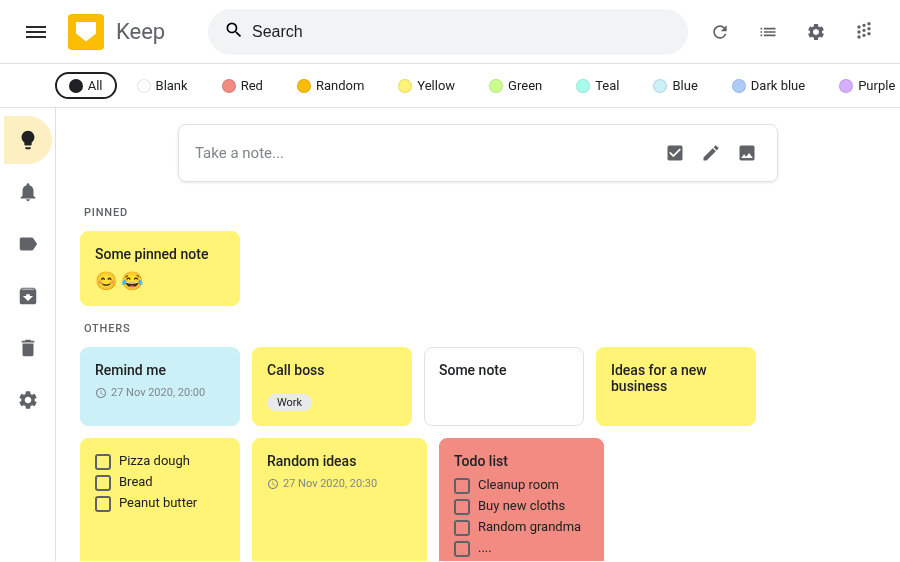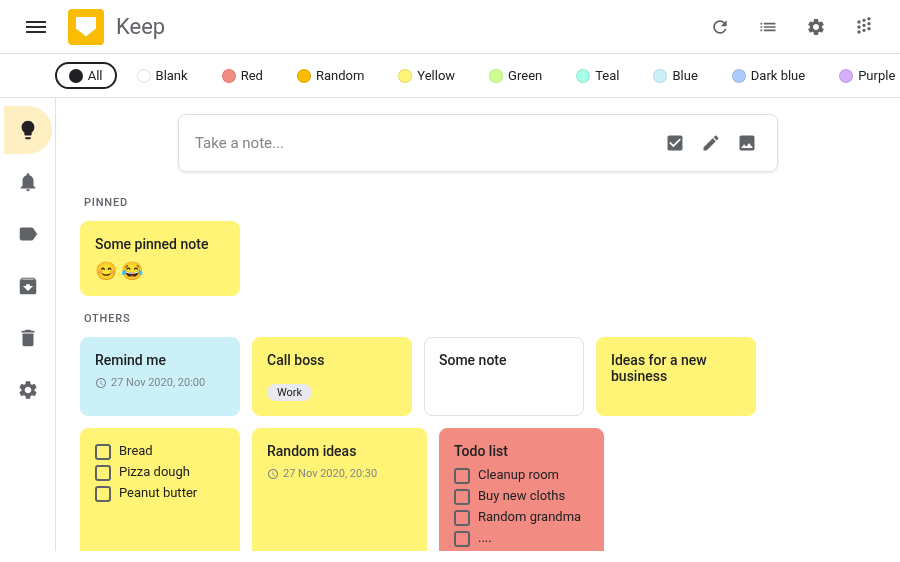--- a/index.html
+++ b/index.html
@@ -1,20 +1,20 @@
 <!DOCTYPE html>
 <html><head>
   <meta charset="utf-8">
   <style>
     * { box-sizing: border-box; margin: 0; padding: 0; }
     body { font-family: 'Google Sans', Roboto, Arial, sans-serif; background: #fff; overflow: hidden; width: 900px; height: 562px; }
 
     
     .topbar {
-      display: flex; align-items: center; height: 54px;
+      display: flex; align-items: center; height: 64px;
       padding: 0 16px; border-bottom: 1px solid #e0e0e0;
       gap: 12px;
     }
     .topbar-left { display: flex; align-items: center; gap: 12px; min-width: 180px; }
     .hamburger-btn { width: 40px; height: 40px; display: flex; align-items: center; justify-content: center; border-radius: 50%; cursor: pointer; border: none; background: none; }
     .keep-logo { width: 36px; height: 36px; background: #FBBC04; border-radius: 4px; display: flex; align-items: center; justify-content: center; }
     .keep-logo-inner { width: 20px; height: 20px; background: #fff; clip-path: polygon(0 0, 100% 0, 100% 60%, 50% 100%, 0 60%); }
     .app-title { font-size: 22px; color: #5f6368; font-weight: 400; }
 
     .search-bar {
@@ -135,20 +135,28 @@
           <rect y="11" width="24" height="2"></rect>
           <rect y="17" width="24" height="2"></rect>
         </svg>
     </button>
     <div class="keep-logo">
       <div class="keep-logo-inner"></div>
     </div>
     <span class="app-title">Keep</span>
   </div>
 
+  <div class="search-bar">
+    <span>
+      <svg width="20" height="20" viewBox="0 0 24 24" fill="#5f6368">
+          <path d="M15.5 14h-.79l-.28-.27A6.47 6.47 0 0 0 16 9.5 6.5 6.5 0 1 0 9.5 16c1.61 0 3.09-.59 4.23-1.57l.27.28v.79l5 4.99L20.49 19l-4.99-5zm-6 0C7.01 14 5 11.99 5 9.5S7.01 5 9.5 5 14 7.01 14 9.5 11.99 14 9.5 14z"></path>
+        </svg>
+    </span>
+    <input type="text" value="Search" placeholder="Search" style="">
+  </div>
 
   <div class="topbar-right">
     <button class="icon-btn">
       <svg width="20" height="20" viewBox="0 0 24 24">
           <path d="M17.65 6.35A7.958 7.958 0 0 0 12 4c-4.42 0-7.99 3.58-7.99 8s3.57 8 7.99 8c3.73 0 6.84-2.55 7.73-6h-2.08A5.99 5.99 0 0 1 12 18c-3.31 0-6-2.69-6-6s2.69-6 6-6c1.66 0 3.14.69 4.22 1.78L13 11h7V4l-2.35 2.35z"></path>
         </svg>
     </button>
     <button class="icon-btn">
       <svg width="20" height="20" viewBox="0 0 24 24">
           <path d="M3 13h2v-2H3v2zm0 4h2v-2H3v2zm0-8h2V7H3v2zm4 4h14v-2H7v2zm0 4h14v-2H7v2zM7 7v2h14V7H7z"></path>
@@ -306,25 +314,25 @@
         <div class="note-title">Some note</div>
       </div>
 
       <div class="note-card bg-yellow medium" style="width:155px;">
         <div class="note-title">Ideas for a new business</div>
       </div>
 
       <div class="note-card bg-yellow" style="width:150px;">
         <div class="check-item">
           <div class="checkbox"></div>
+          <span class="check-label">Pizza dough</span>
+        </div>
+        <div class="check-item">
+          <div class="checkbox"></div>
           <span class="check-label">Bread</span>
-        </div>
-        <div class="check-item">
-          <div class="checkbox"></div>
-          <span class="check-label">Pizza dough</span>
         </div>
         <div class="check-item">
           <div class="checkbox"></div>
           <span class="check-label">Peanut butter</span>
         </div>
       </div>
 
       <div class="note-card bg-yellow" style="width:175px;">
         <div class="note-title">Random ideas</div>
         <div class="note-date">

